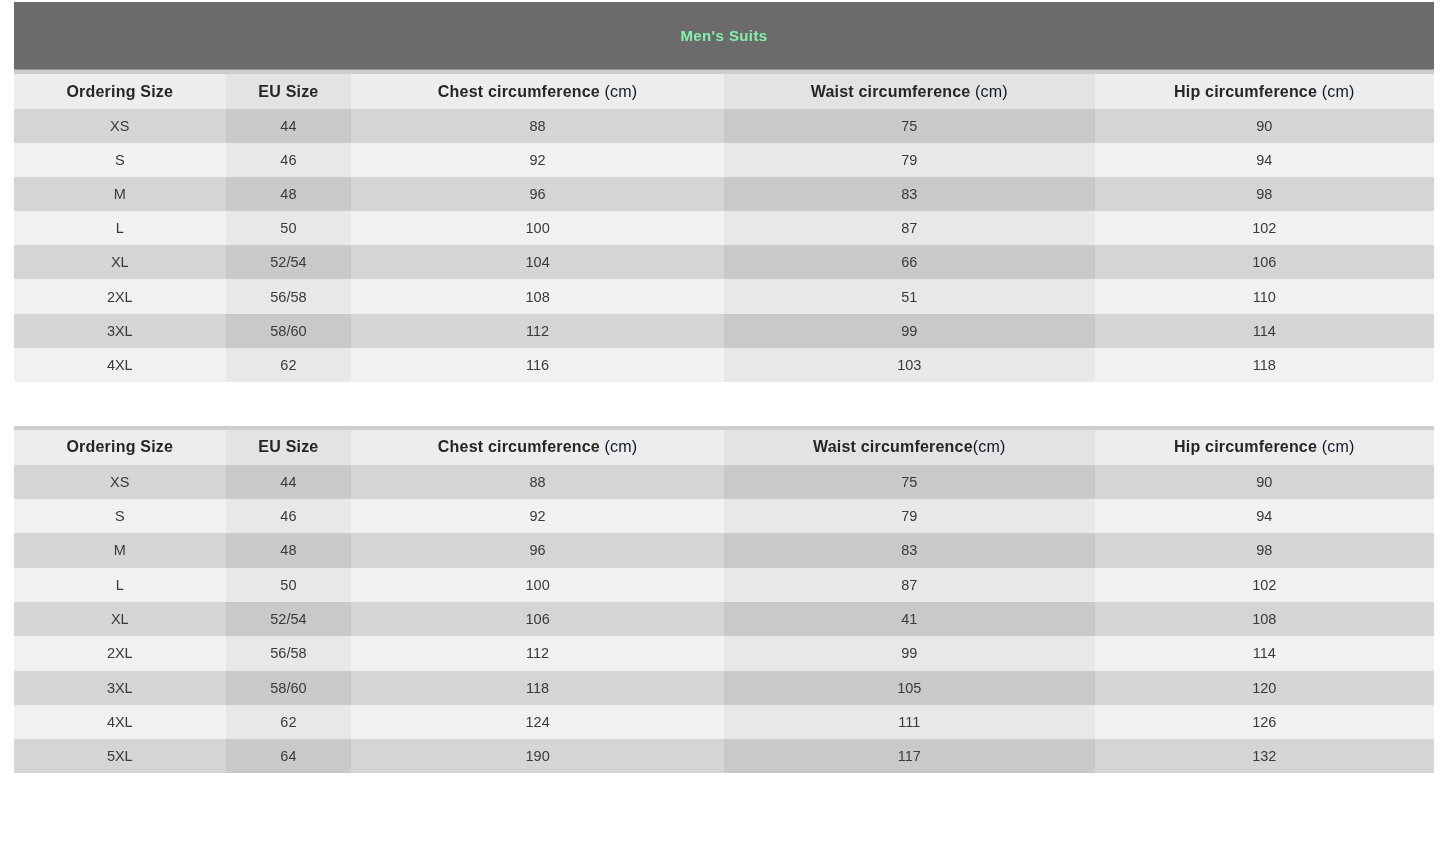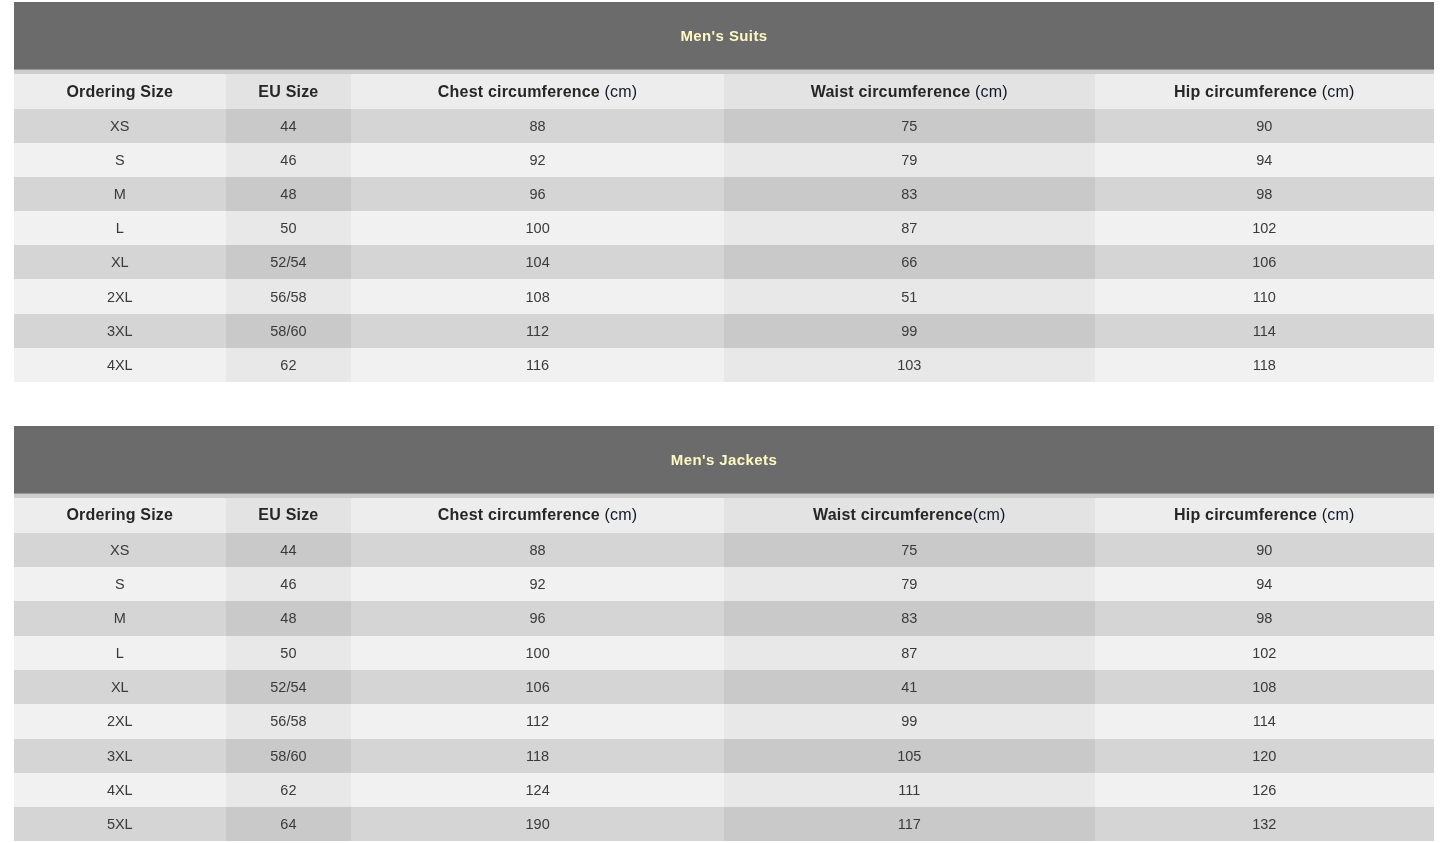--- a/index.html
+++ b/index.html
@@ -12,21 +12,21 @@
   }
   .page-wrap { padding: 2px 11px 0 14px; }
 
   .table-block { width: 100%; }
 
   .title-bar {
     height: 68px;
     background: #6b6b6b;
     border-bottom: 1px solid #979797;
     display: flex; align-items: center; justify-content: center;
-    color: #fef9c3;
+    color: #86efac;
     font-weight: bold;
     font-size: 15px;
     letter-spacing: 0.4px;
   }
   .title-sep { height: 4px; background: #cdcdcd; }
 
   table.size-table {
     width: 100%;
     border-collapse: collapse;
     table-layout: fixed;
@@ -155,23 +155,20 @@
             <td>103</td>
             <td>118</td>
           </tr>
         </tbody>
       </table>
   </div>
 
   <div class="table-gap"></div>
 
   <div class="table-block" data-table-index="1">
-    <div class="title-bar">
-      <span>Men's Jackets</span>
-    </div>
     <div class="title-sep"></div>
     <table class="size-table" data-table-index="1">
       <colgroup>
         <col class="c1">
           <col class="c2">
           <col class="c3">
           <col class="c4">
           <col class="c5">
       </colgroup>
     <thead>

